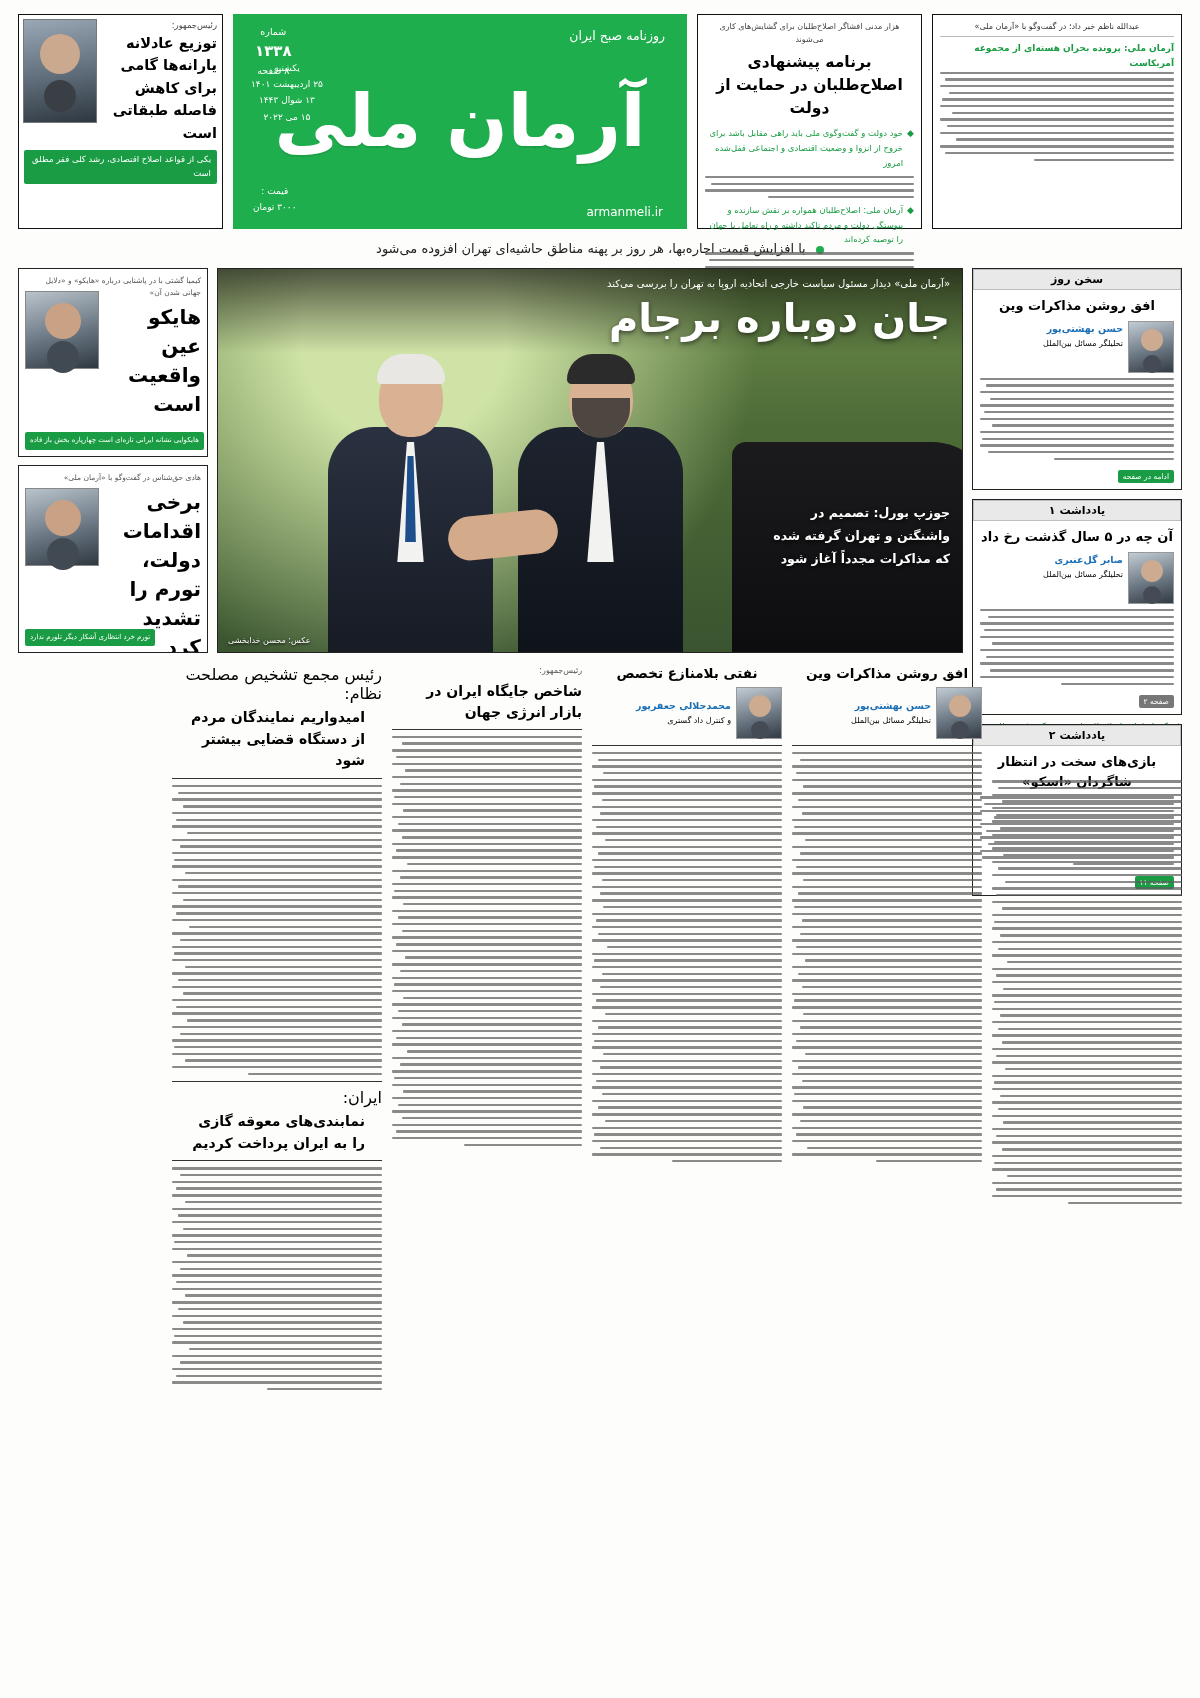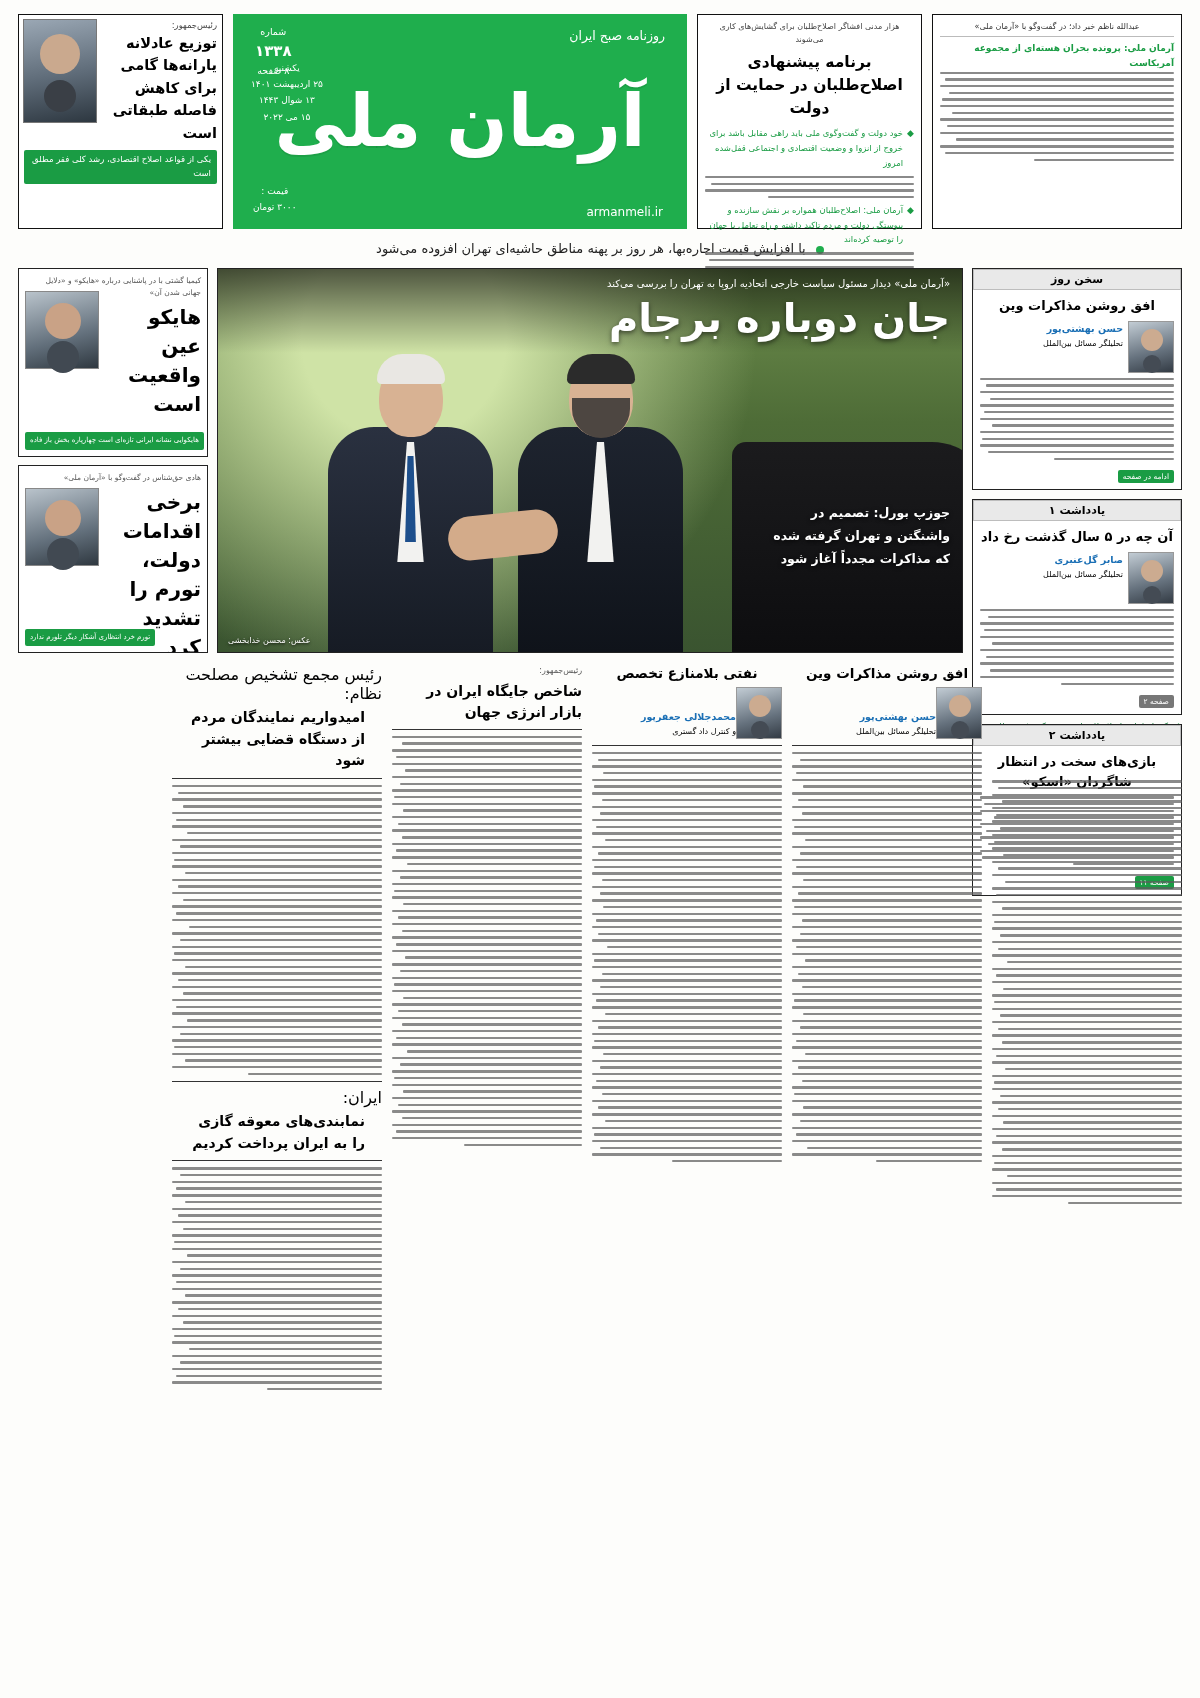--- a/index.html
+++ b/index.html
@@ -298,21 +298,21 @@
   }
   .rail-more.gray { background: #777; }
 
   
   .lower { display: flex; gap: 10px; margin-top: 12px; }
   .lcol { width: 190px; }
   .lcol h4 {
     font-size: 14px; line-height: 1.5; margin: 3px 0 6px; text-align: right; font-weight: bold;
   }
   .lcol .lk { font-size: 8px; color: #555; text-align: right; line-height: 1.6; }
-  .lcol .byline { display: flex; align-items: flex-end; margin: 5px 0 6px; }
+  .lcol .byline { display: flex; gap: 5px; align-items: center; margin: 5px 0 6px; }
   .divider { border-top: 1px solid #333; margin: 6px 0; }
   .col-title-center { text-align: center; font-size: 13.5px; font-weight: bold; margin-bottom: 6px; }
   .green-bullets .bullet-item .btxt { font-size: 8.5px; line-height: 1.7; color: #0f7a36; }
   .right-lower { width: 210px; }
   .right-lower h4 { font-size: 14px; line-height: 1.55; font-weight: bold; text-align: right; margin: 4px 17px 6px; }
 </style>
 </head>
 <body>
 
 <div class="page rtl">

